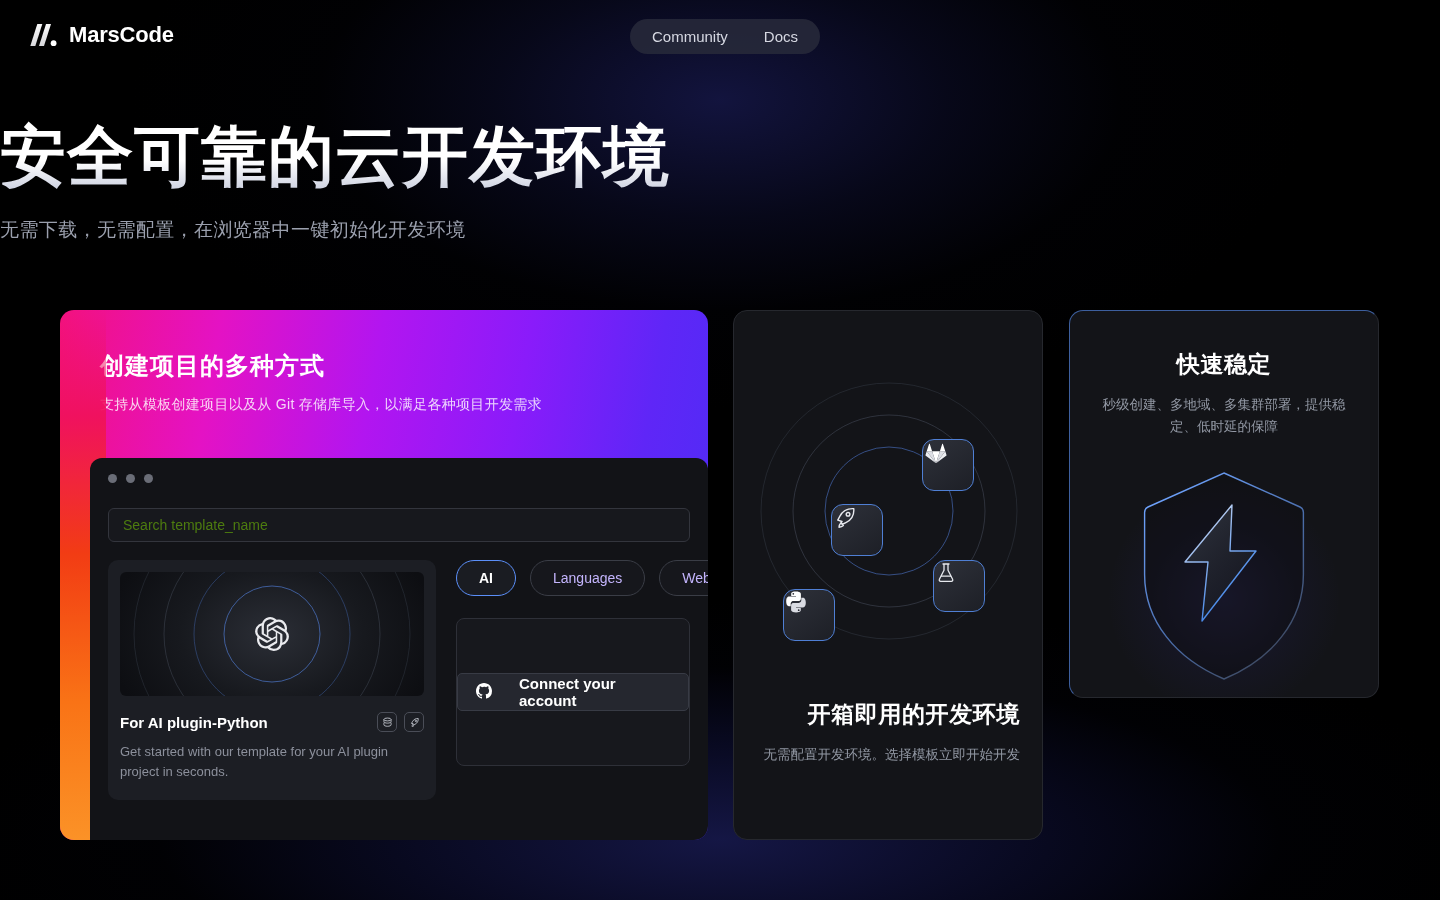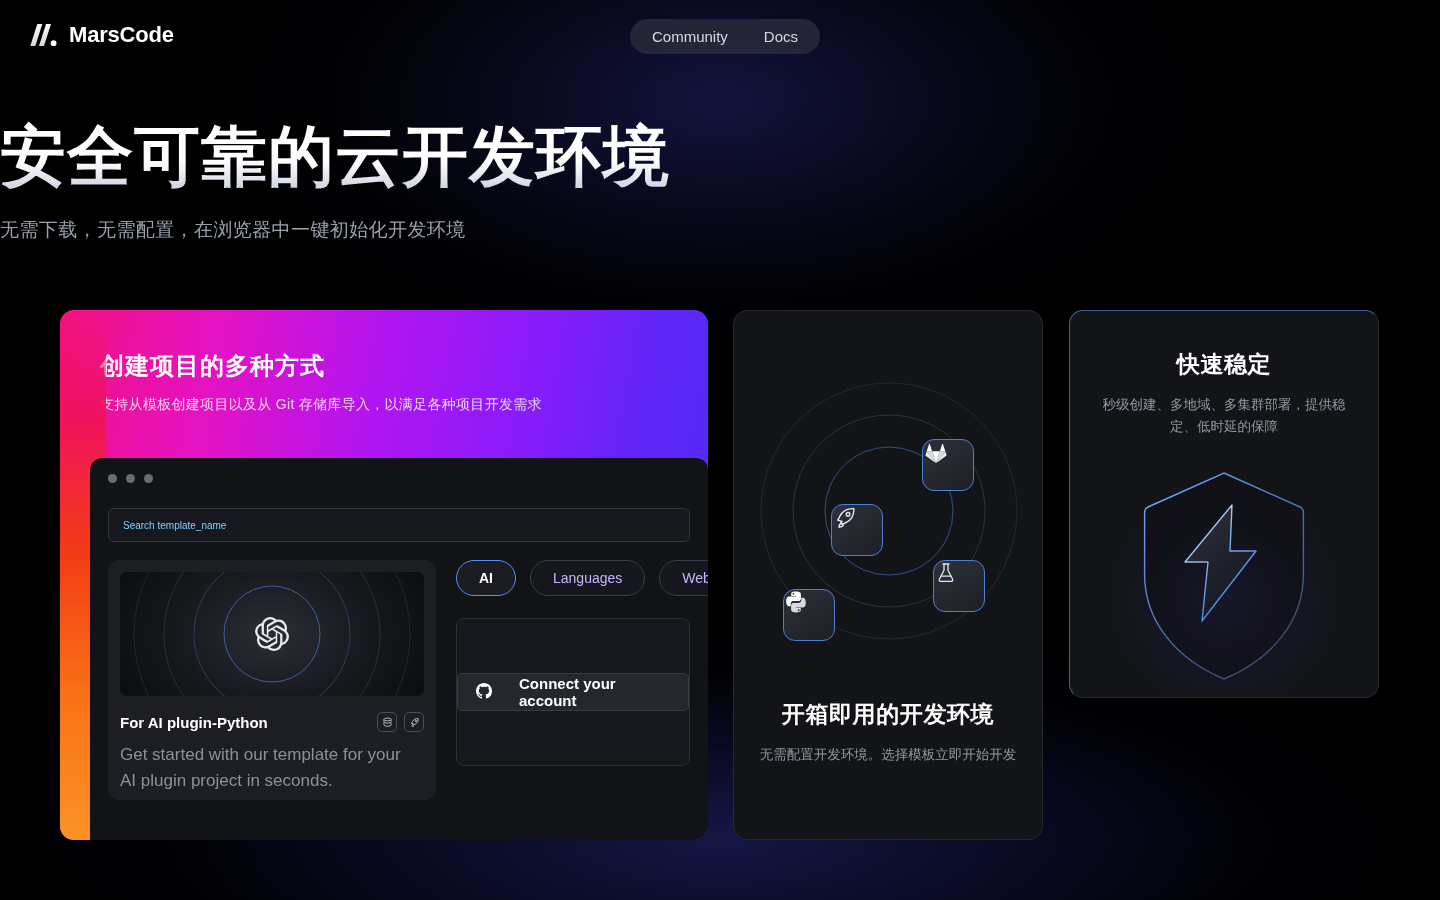--- a/index.html
+++ b/index.html
@@ -79,41 +79,41 @@
     background: #121317; border-top-left-radius: 12px; border-top-right-radius: 12px;
     overflow: hidden;
   }
   .win-dots { display: flex; gap: 9px; padding: 16px 18px 0; }
   .win-dot { width: 9px; height: 9px; border-radius: 50%; background: #6a6d77; }
 
   .search-box {
     margin: 25px 18px 0; height: 34px; border: 1px solid #33353d; border-radius: 6px;
     background: #17181d; display: flex; align-items: center; padding: 0 14px;
   }
-  .search-placeholder { font-size: 10px; color: #7dd3fc; }
+  .search-placeholder { font-size: 14px; color: #4d7c0f; }
 
   .win-body { display: flex; gap: 20px; padding: 18px 18px 0; }
 
   .tpl-card {
     width: 328px; height: 240px; background: #1c1e24; border-radius: 10px;
     padding: 12px; flex: none;
   }
   .tpl-thumb {
     position: relative; width: 304px; height: 124px; border-radius: 6px; overflow: hidden;
     background: radial-gradient(ellipse 55% 95% at 50% 50%, #2b2e36 0%, #17191e 55%, #0d0e12 100%);
   }
   .tpl-thumb svg { position: absolute; inset: 0; }
   .tpl-name-row { display:flex; align-items:center; justify-content: space-between; margin-top: 16px; }
   .tpl-name { font-size: 15px; font-weight: 700; color: #ffffff; }
   .tpl-icons { display: flex; gap: 7px; }
   .tpl-icon-btn {
     width: 20px; height: 20px; border: 1px solid #4a4d57; border-radius: 5px;
     display: flex; align-items: center; justify-content: center;
   }
-  .tpl-desc { margin-top: 10px; font-size: 17px; line-height: 1.55; color: #8c909c; width: 282px; }
+  .tpl-desc { margin-top: 10px; font-size: 13px; line-height: 1.55; color: #8c909c; width: 282px; }
 
   .win-right { flex: 1; min-width: 0; }
   .tabs { display: flex; gap: 14px; }
   .tab {
     height: 36px; padding: 0 22px; border-radius: 18px; border: 1px solid #3a3d46;
     display: flex; align-items: center; font-size: 14px; color: #c4b5fd; white-space: nowrap;
     background: #16171c;
   }
   .tab.active { border-color: #5b8ff9; color: #ffffff; font-weight: 700; background: #1a1c22; }
   .connect-panel {
@@ -132,21 +132,21 @@
     background: #131418; border: 1px solid #26282e; border-radius: 14px; overflow: hidden;
   }
   .card2-art { position: relative; height: 388px; }
   .card2-art svg { position: absolute; left: 0; top: 0; }
   .tile {
     position: absolute; width: 52px; height: 52px; border-radius: 12px;
     background: linear-gradient(145deg, #2e313a 0%, #1d1f26 100%);
     border: 1px solid #4f7fd4;
     display: flex; align-items: center; justify-content: center;
   }
-  .card2-foot { padding: 0 22px; text-align: center; }
+  .card2-foot { padding: 0 22px; text-align: right; }
   .card-h { font-size: 23px; font-weight: 700; color: #ffffff; letter-spacing: 0.6px; }
   .card-p { margin-top: 14px; font-size: 13.5px; line-height: 1.65; color: #9298a4; }
 
   
   .card3 {
     position: absolute; left: 1009px; top: 0; width: 310px; height: 388px;
     background: #131418; border-radius: 14px; overflow: hidden;
     border: 1px solid #26282e;
     border-top-color: #3d5f9e; border-left-color: #3d5f9e;
   }

